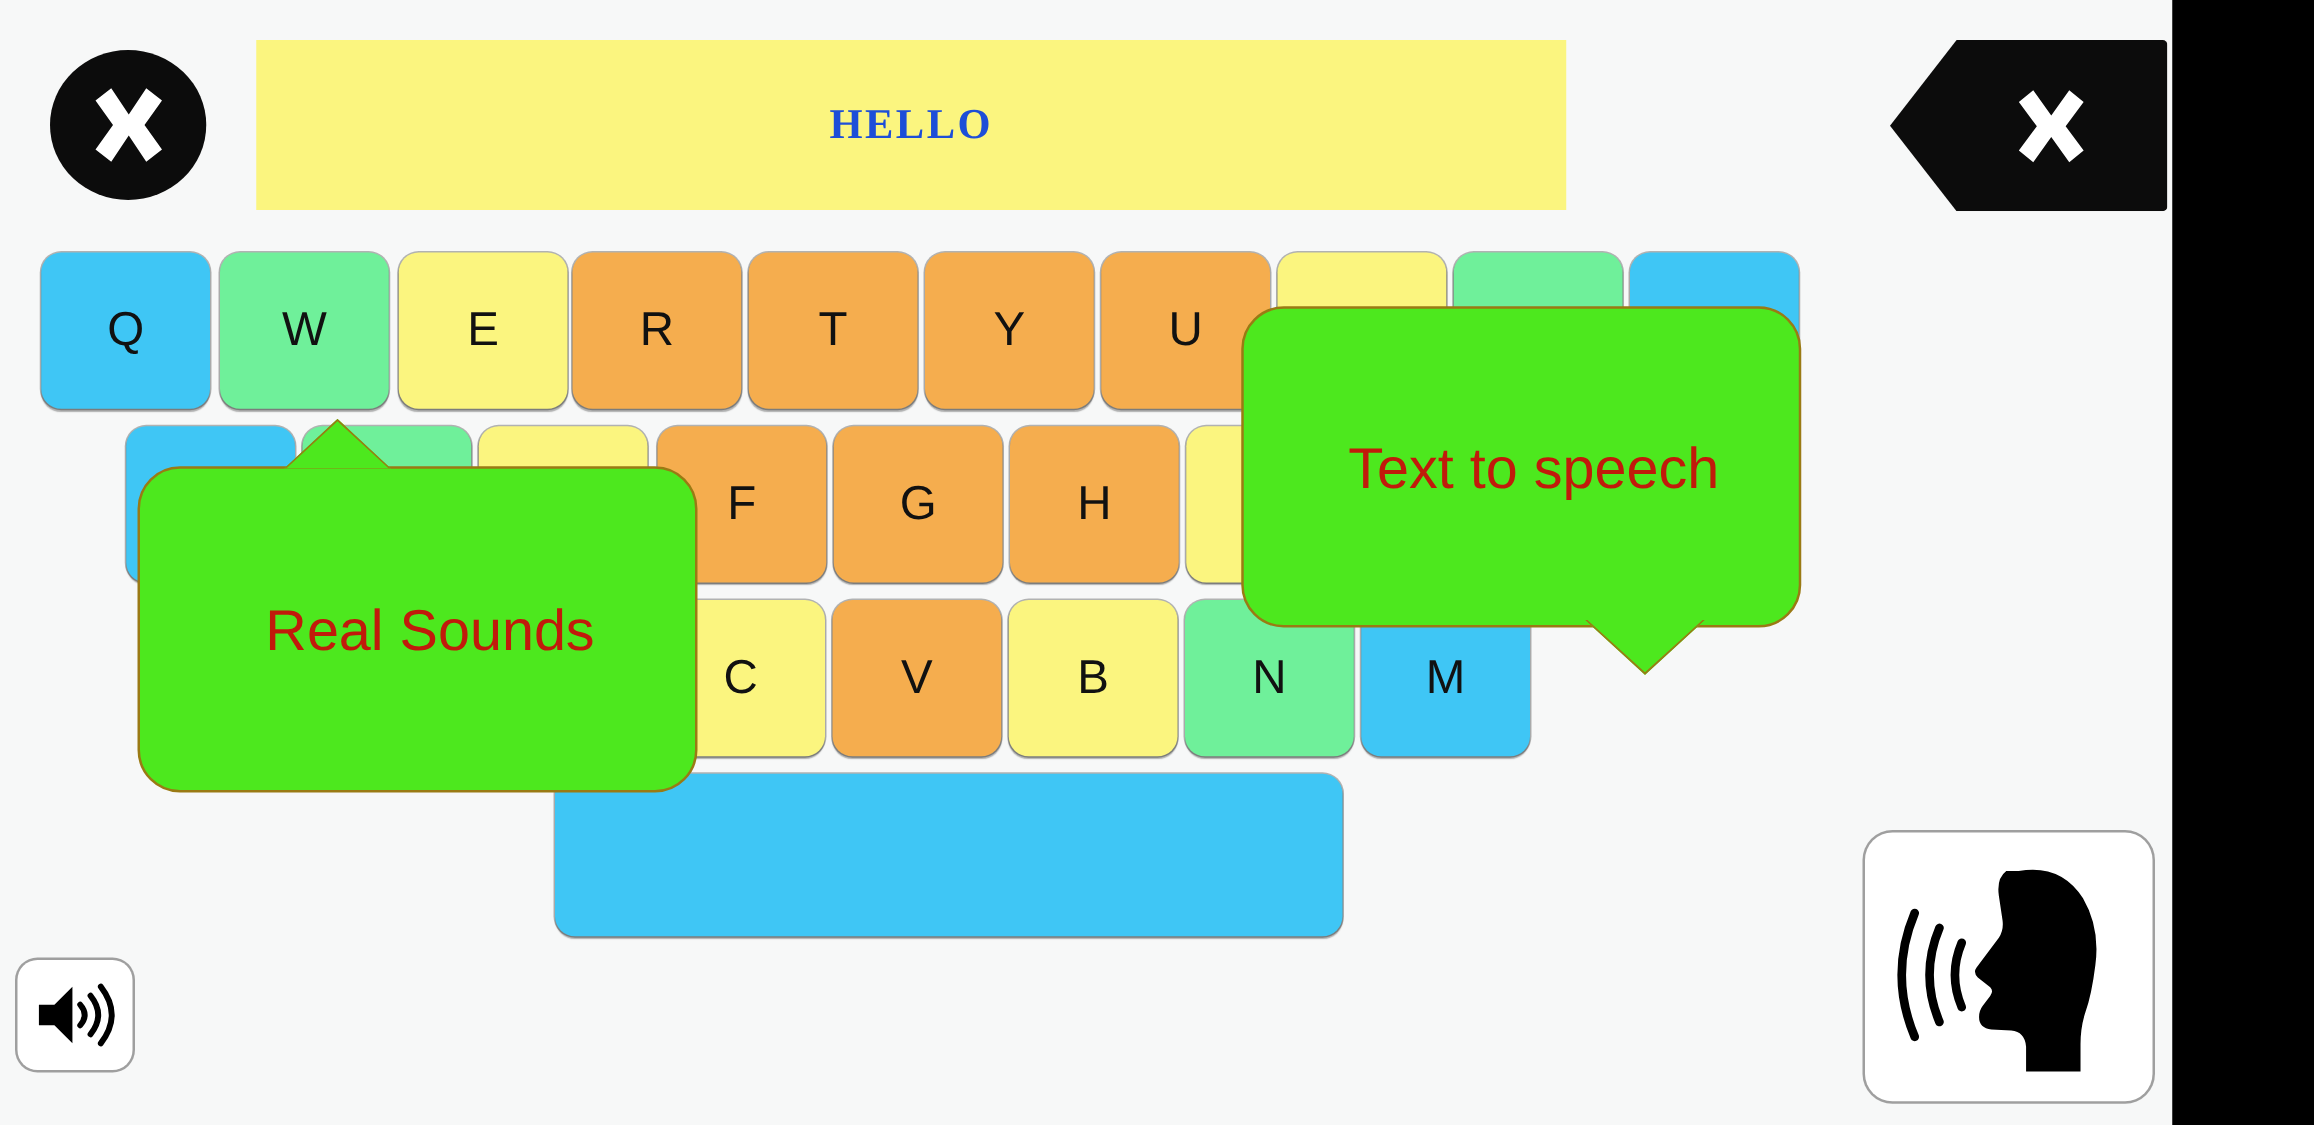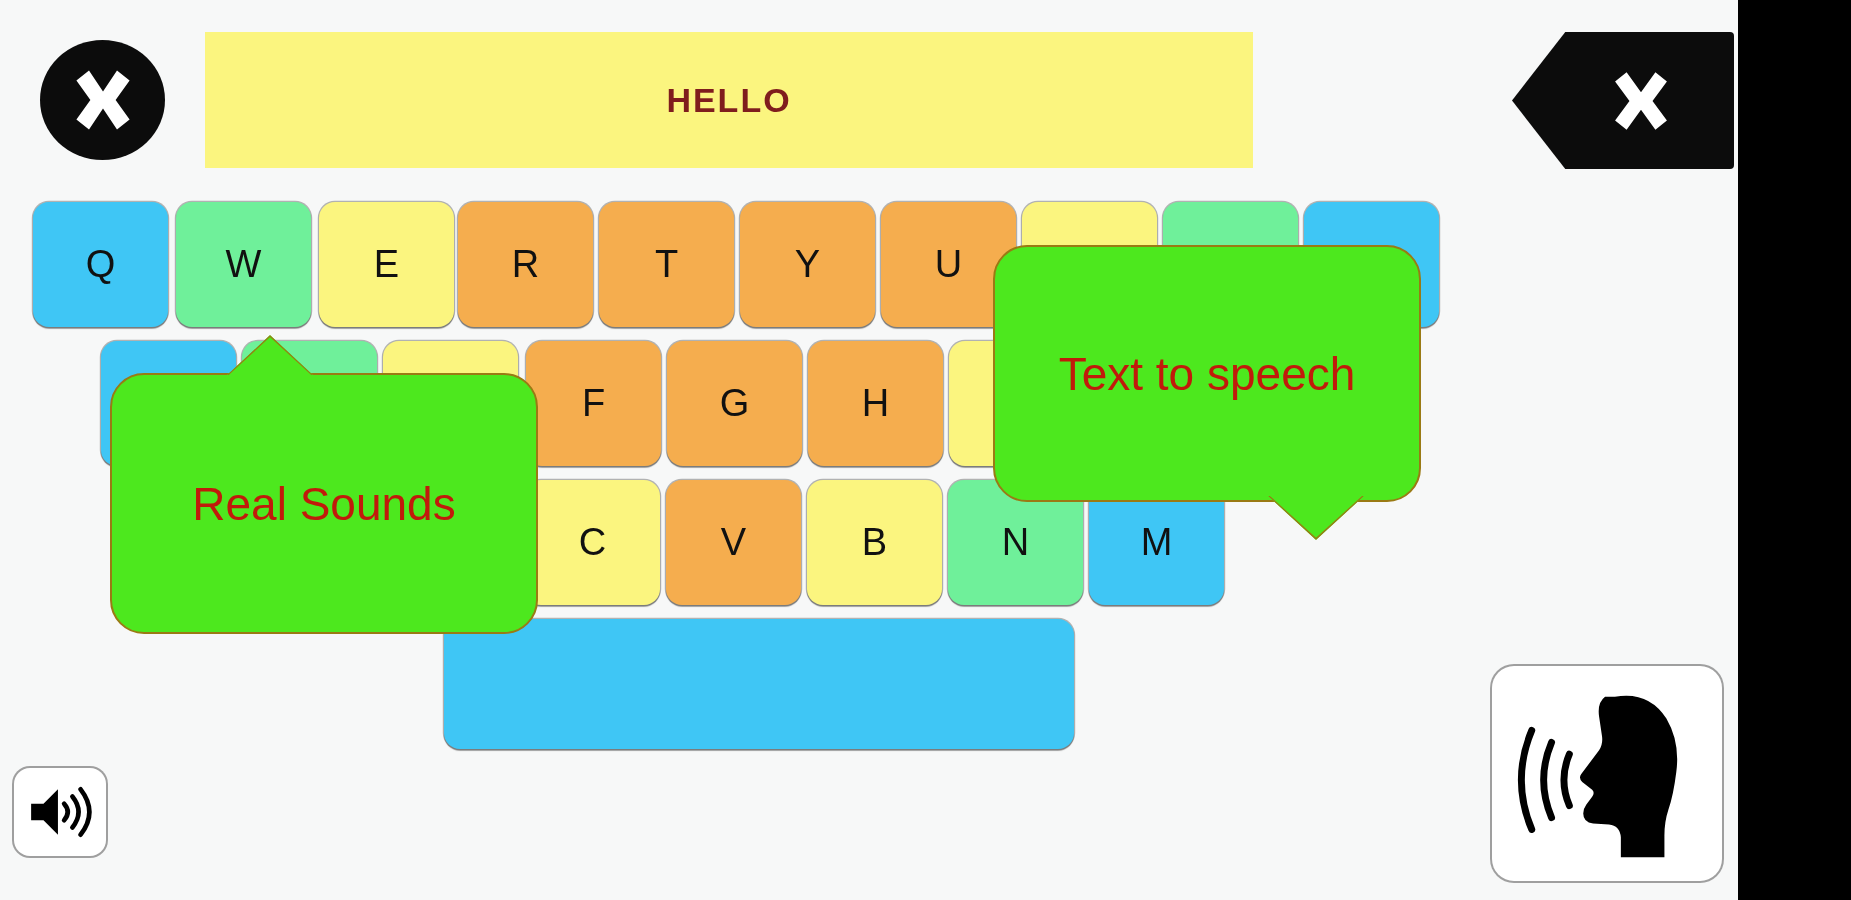--- a/index.html
+++ b/index.html
@@ -15,22 +15,22 @@
     background:#0c0c0c;border-radius:50%;
     display:flex;align-items:center;justify-content:center;cursor:pointer;
   }
   .close-btn svg{width:70px;height:70px;display:block;}
 
   .textfield{
     position:absolute;left:205px;top:32px;width:1048px;height:136px;
     background:#fbf57f;border:none;display:flex;align-items:center;justify-content:center;
   }
   .textfield .val{
-    font-size:34px;font-weight:bold;letter-spacing:2px;color:#7f1d1d;
-    font-family:Liberation Sans, sans-serif;
+    font-size:34px;font-weight:bold;letter-spacing:2px;color:#1d4ed8;
+    font-family:Liberation Serif, serif;
   }
 
   .backspace{
     position:absolute;left:1512px;top:32px;width:222px;height:137px;cursor:pointer;
   }
   .backspace .shape{
     position:absolute;inset:0;background:#0c0c0c;
     clip-path:polygon(24% 0,100% 0,100% 100%,24% 100%,0 50%);
     border-radius:4px;
   }
@@ -47,21 +47,21 @@
   .k-blue{background:#3fc6f5;}
   .k-green{background:#6ff09a;}
   .k-yellow{background:#fbf57f;}
   .k-orange{background:#f5ad4e;}
 
   
   .tip{position:absolute;}
   .tip .bubble{
     position:absolute;left:0;top:0;width:100%;height:100%;
     background:#4de81e;border:2px solid #9a7a14;border-radius:34px;
-    display:flex;align-items:center;justify-content:center;
+    display:flex;align-items:center;justify-content:center;padding-left:20px;
   }
   .tip .label{
     position:relative;z-index:3;color:#c11a0b;font-size:46px;
     font-family:"Liberation Sans",sans-serif;white-space:nowrap;
   }
   .tip .tail{position:absolute;z-index:2;}
   .tail-up{
     width:86px;height:40px;background:#4de81e;
     clip-path:polygon(50% 0,100% 100%,0 100%);
     border:none;

